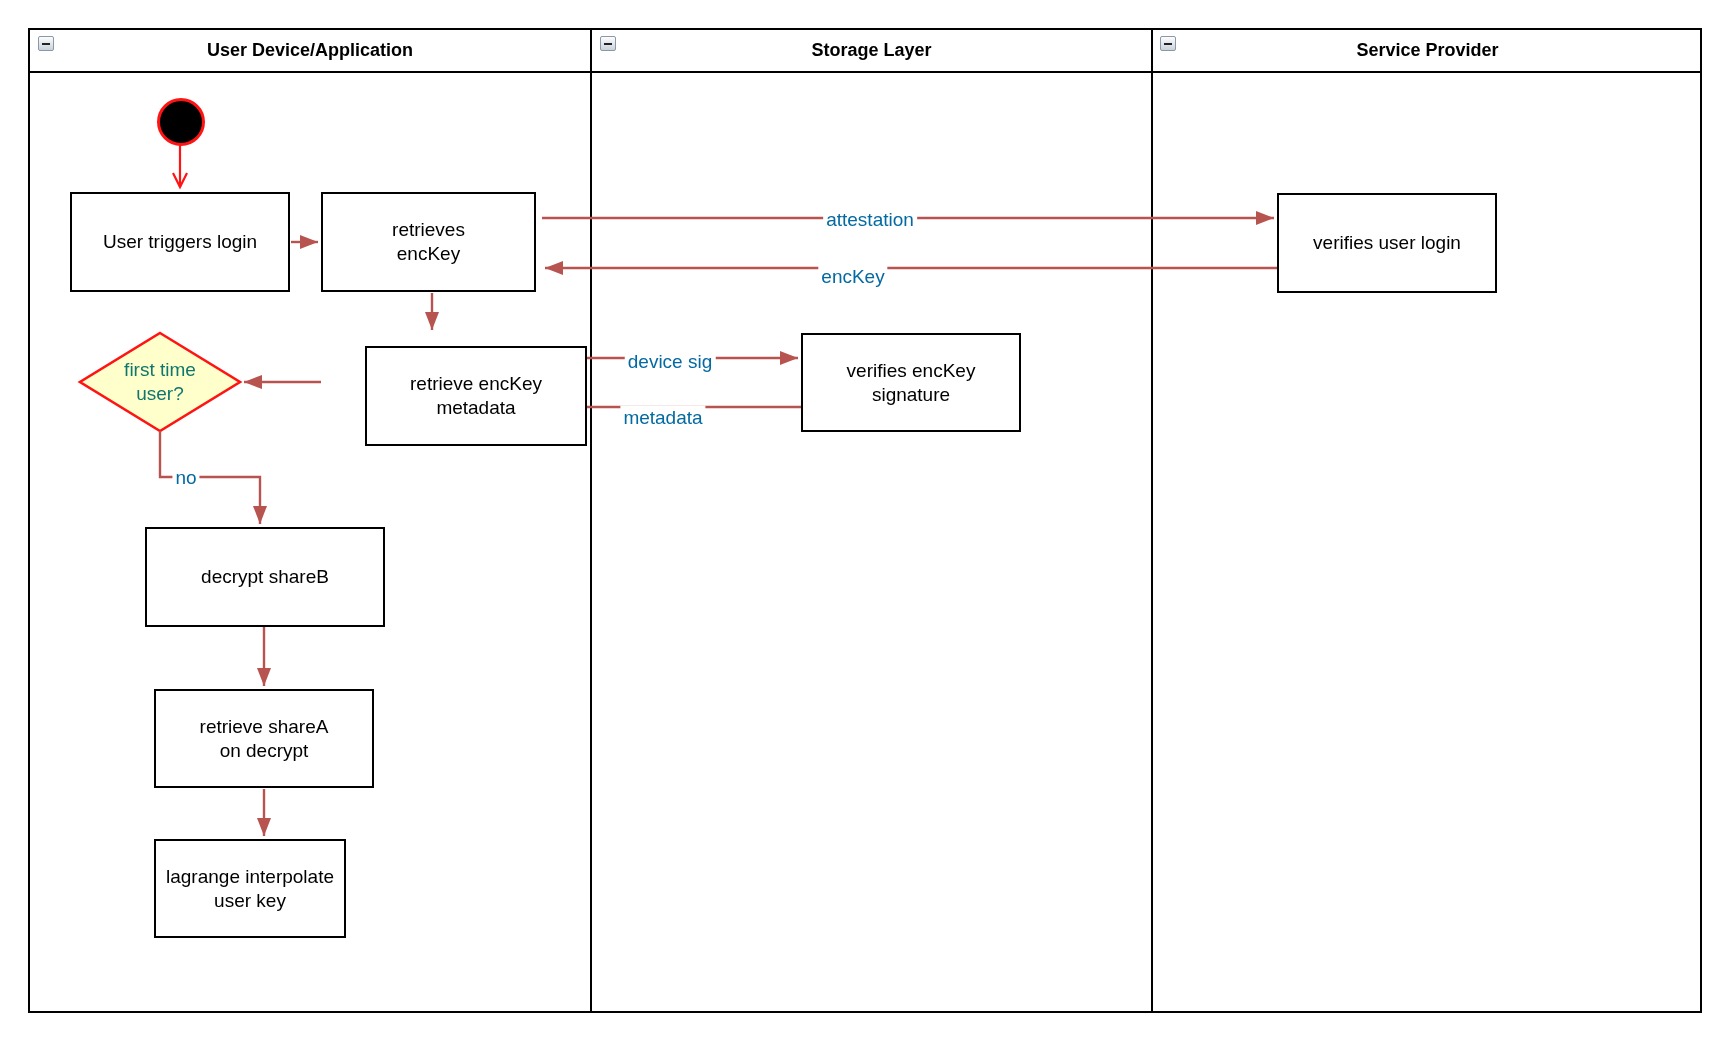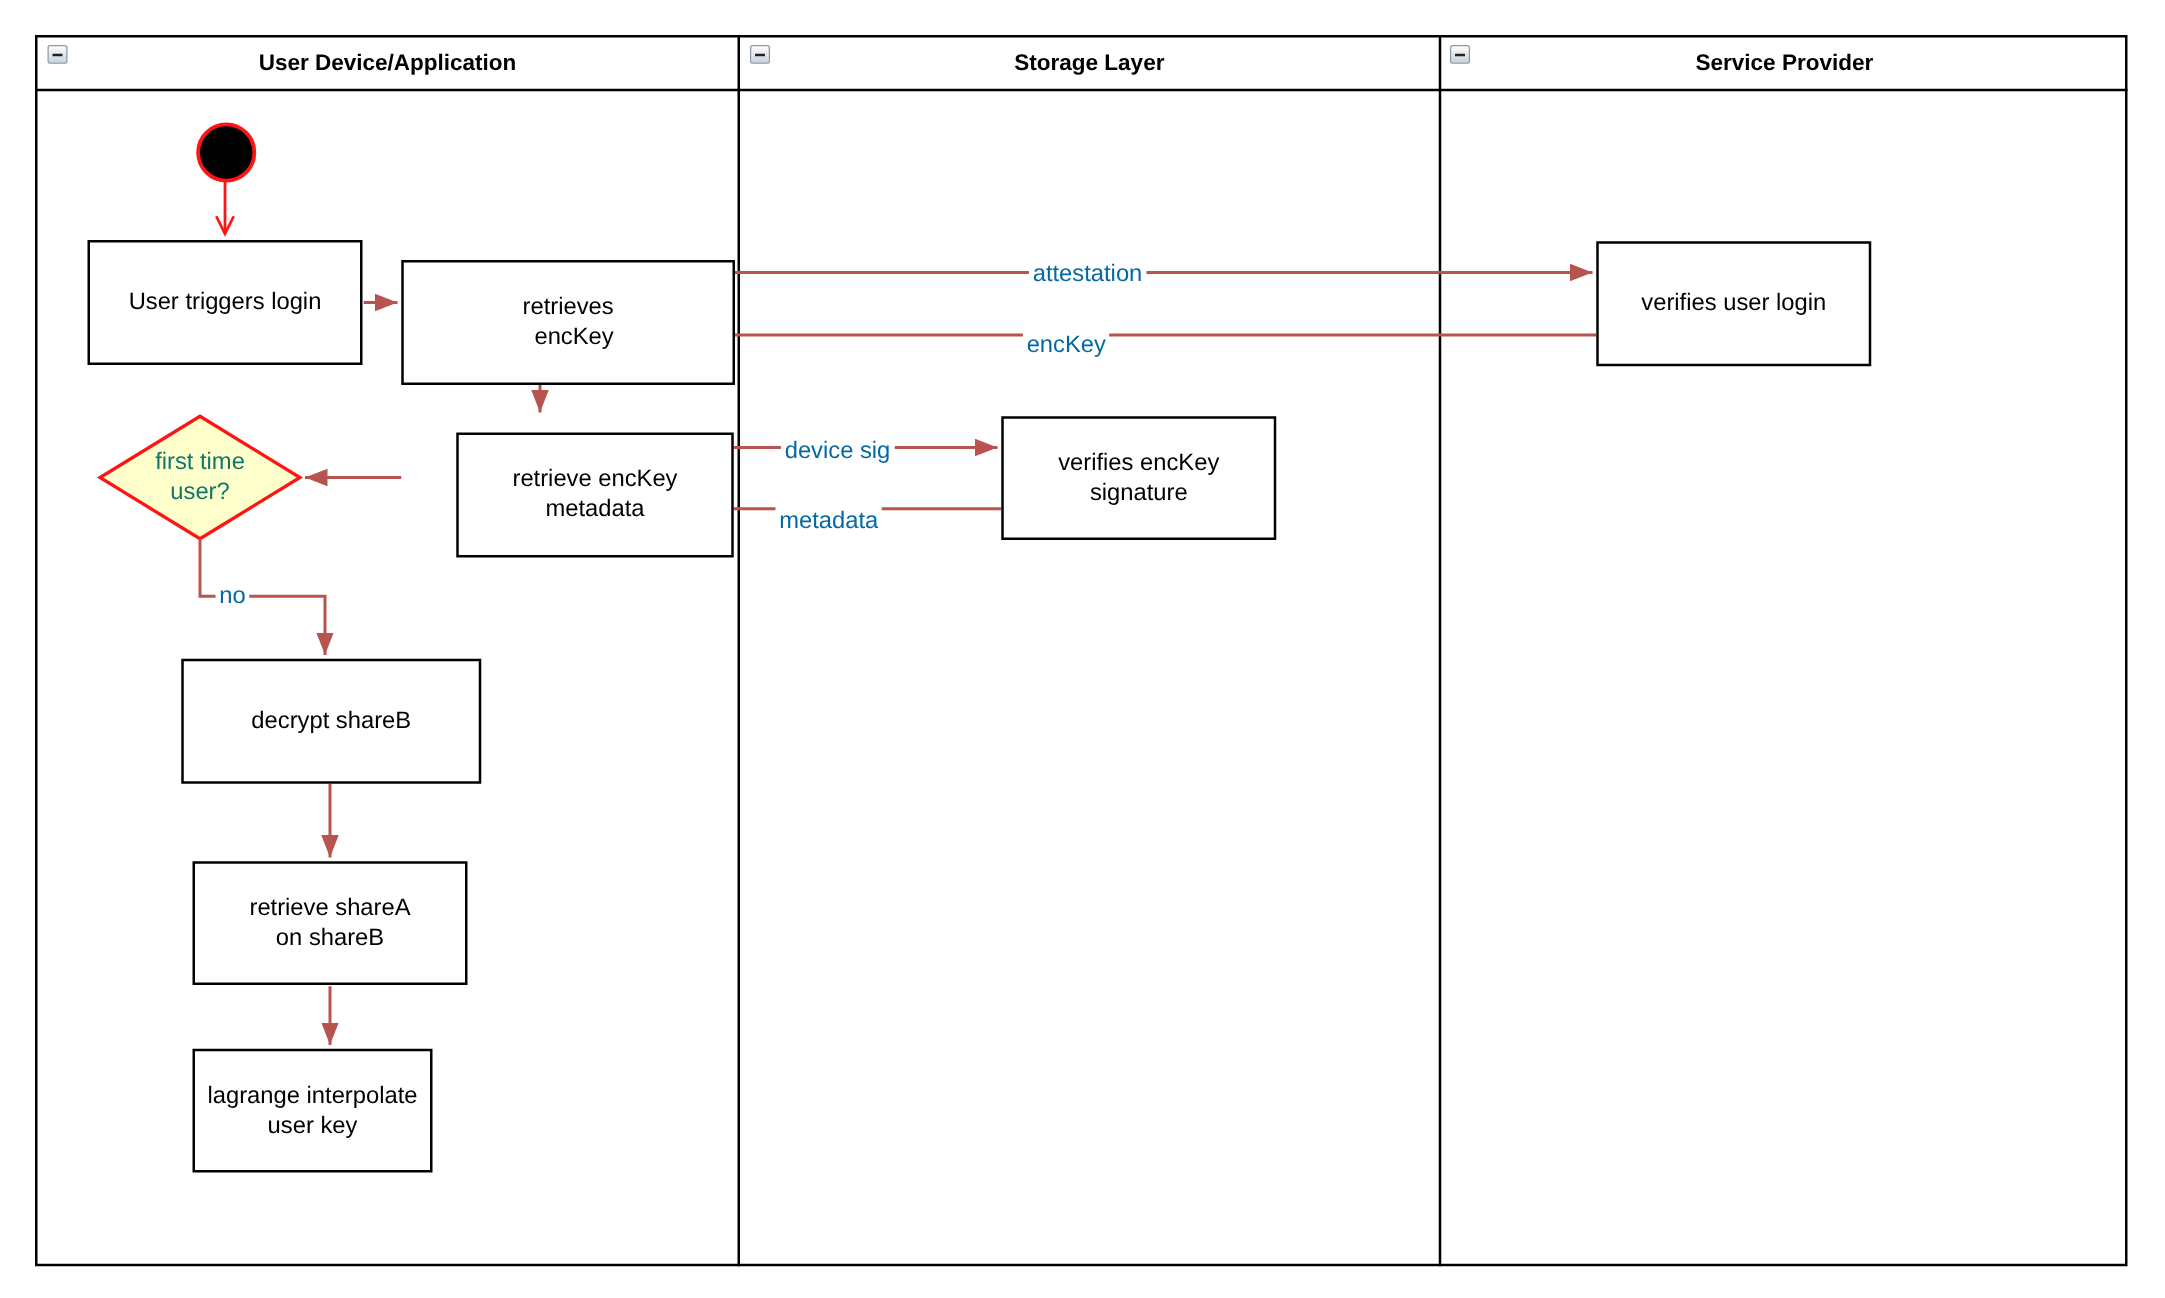--- a/index.html
+++ b/index.html
@@ -93,41 +93,41 @@
     <path class="flow" d="M160,431 L160,477 L260,477 L260,524" marker-end="url(#arrBrick)"></path>
     <path class="flow" d="M264,627 L264,686" marker-end="url(#arrBrick)"></path>
     <path class="flow" d="M264,789 L264,836" marker-end="url(#arrBrick)"></path>
   </svg>
 
   <div class="start-node"></div>
 
   <div class="node" style="left:70px;top:192px;width:220px;height:100px;">
     <span>User triggers login</span>
   </div>
-  <div class="node" style="left:321px;top:208px;width:267px;height:100px;text-align:right;">
+  <div class="node" style="left:321px;top:192px;width:215px;height:100px;">
     <span>retrieves
 encKey</span>
   </div>
   <div class="node" style="left:1277px;top:193px;width:220px;height:100px;text-align:center;">
     <span>verifies user login</span>
   </div>
   <div class="node" style="left:321px;top:346px;width:222px;height:100px;margin-left:44px;">
     <span>retrieve encKey
 metadata</span>
   </div>
   <div class="node" style="left:145px;top:527px;width:240px;height:100px;">
     <span>decrypt shareB</span>
   </div>
   <div class="node" style="left:801px;top:333px;width:220px;height:99px;">
     <span>verifies encKey
 signature</span>
   </div>
   <div class="node" style="left:154px;top:689px;width:220px;height:99px;">
     <span>retrieve shareA
-on shareB</span>
+on decrypt</span>
   </div>
   <div class="node" style="left:154px;top:839px;width:192px;height:99px;">
     <span>lagrange interpolate
 user key</span>
   </div>
 
   <div class="diamond-label">
     <span>first time
 user?</span>
   </div>

